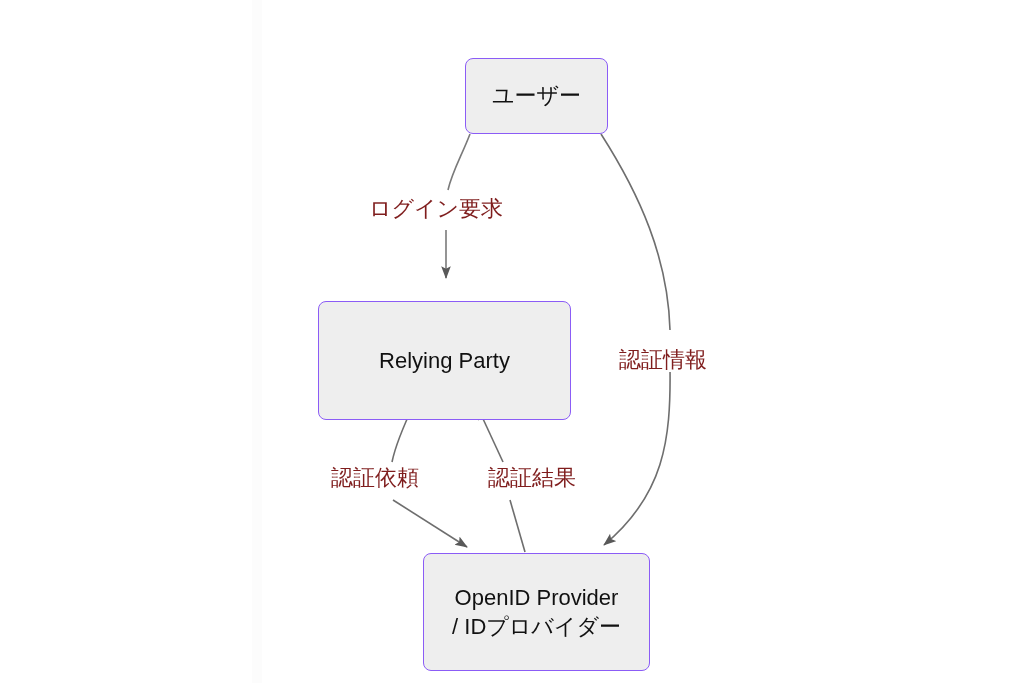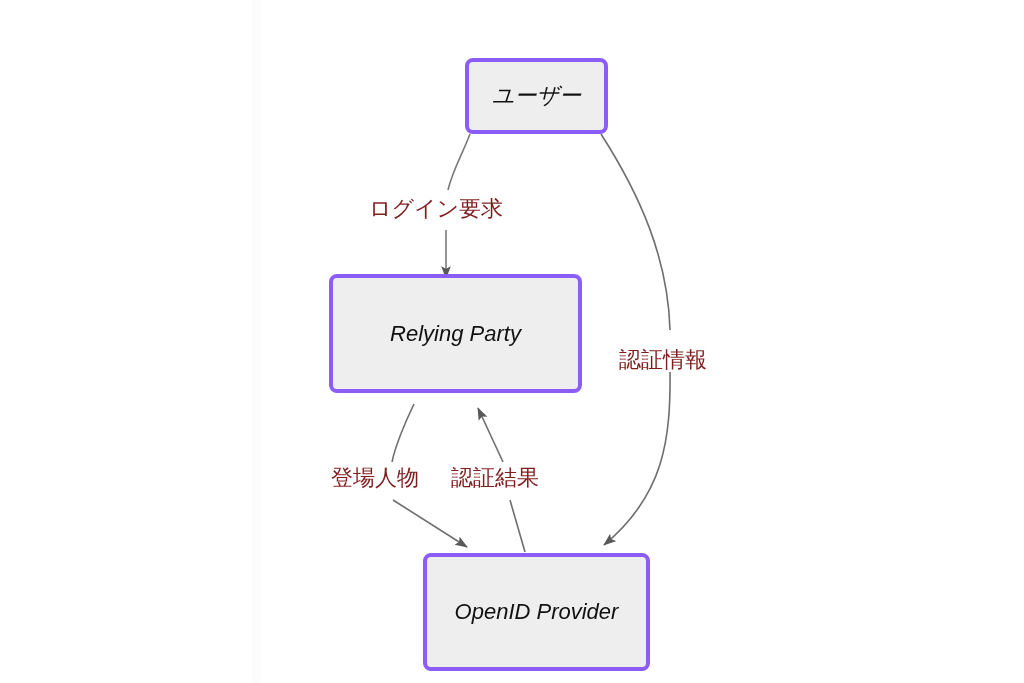--- a/index.html
+++ b/index.html
@@ -41,53 +41,52 @@
     width: 200px;
     text-align: center;
     font-size: 21px;
     color: #444444;
     white-space: nowrap;
   }
   .node {
     position: absolute;
     box-sizing: border-box;
     background: #eeeeee;
-    border: 4px solid #8b5cf6;
+    border: 1px solid #8b5cf6;
     border-radius: 8px;
     display: flex;
     flex-direction: column;
     align-items: center;
     justify-content: center;
     color: #111111;
     font-size: 22px;
     line-height: 1.32;
     text-align: left;
     box-shadow: 0 0 0 0 rgba(0,0,0,0);
-    font-style: italic;
   }
   .node .line2 {
     display: block;
   }
   #node-user   { left: 465px; top: 58px;  width: 143px; height: 76px; }
-  #node-rp     { left: 318px; top: 274px; width: 253px; height: 119px; margin-left: 11px; }
+  #node-rp     { left: 318px; top: 301px; width: 253px; height: 119px; }
   #node-op     { left: 423px; top: 553px; width: 227px; height: 118px; }
 
   .edge-label {
     position: absolute;
     color: #7f1d1d;
     font-size: 22px;
     white-space: nowrap;
     background: #ffffff;
     padding: 0 2px;
     line-height: 1.1;
   }
   #lbl-login  { left: 367px; top: 197px; }
   #lbl-authinfo { left: 617px; top: 332px; margin-top: 16px; }
   #lbl-authreq { left: 329px; top: 466px; }
-  #lbl-authres { left: 449px; top: 466px; }
+  #lbl-authres { left: 486px; top: 466px; }
 </style>
 </head>
 <body>
 
 <div id="canvas">
 
   <div class="guide-band"></div>
 
 
   <svg class="edges" viewBox="0 0 1024 683" xmlns="http://www.w3.org/2000/svg">
@@ -121,23 +120,24 @@
   <div class="node" id="node-user">
     <span>ユーザー</span>
   </div>
 
   <div class="node" id="node-rp">
     <span>Relying Party</span>
   </div>
 
   <div class="node" id="node-op">
     <span>OpenID Provider</span>
+    <span class="line2">/ IDプロバイダー</span>
   </div>
 
   <div class="edge-label" id="lbl-login">ログイン要求</div>
 
   <div class="edge-label" id="lbl-authinfo">認証情報</div>
 
-  <div class="edge-label" id="lbl-authreq">登場人物</div>
+  <div class="edge-label" id="lbl-authreq">認証依頼</div>
 
   <div class="edge-label" id="lbl-authres">認証結果</div>
 
 </div>
 
 </body></html>

